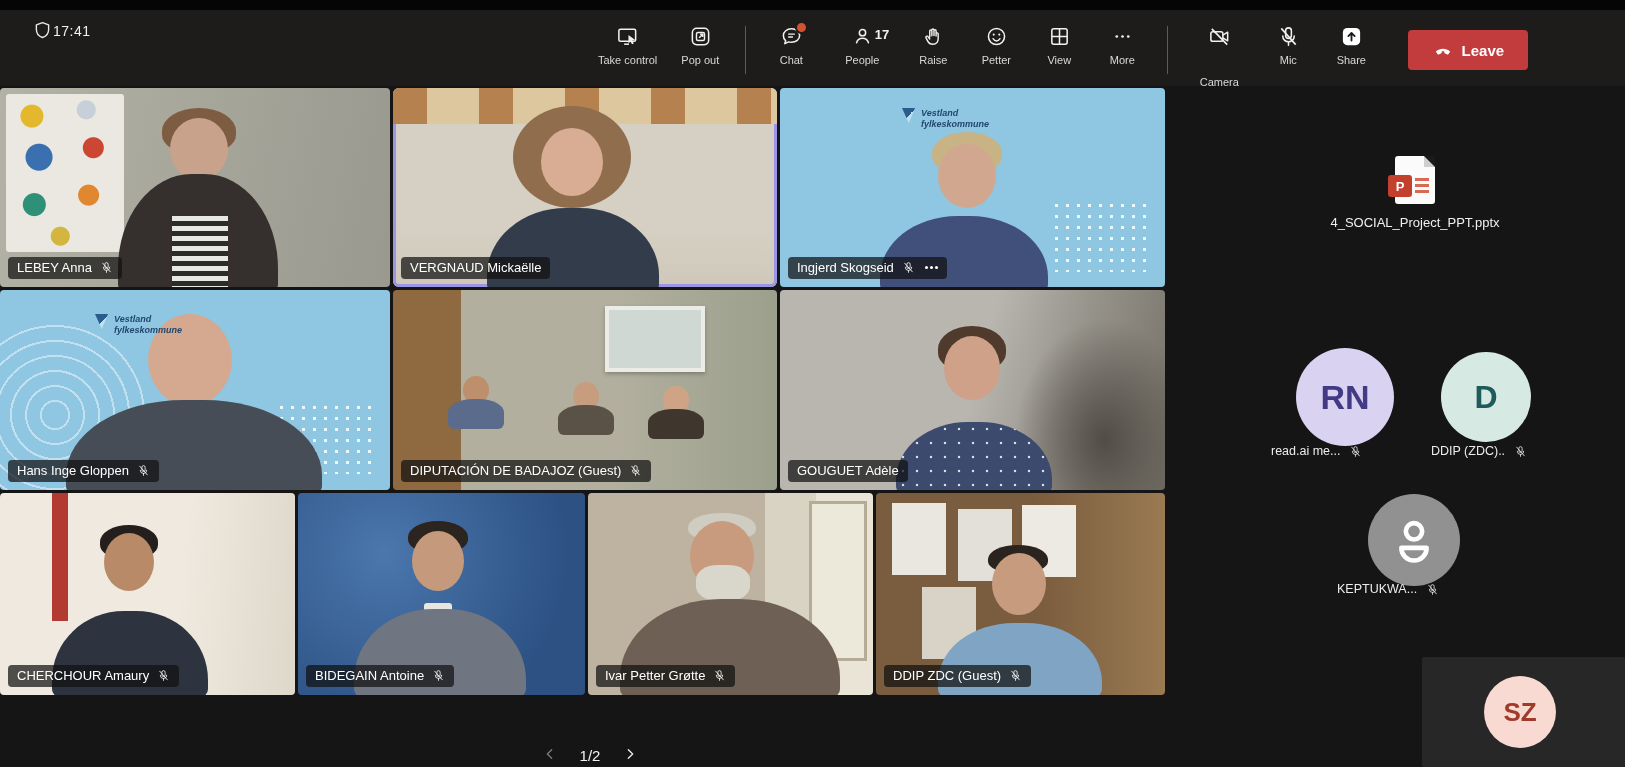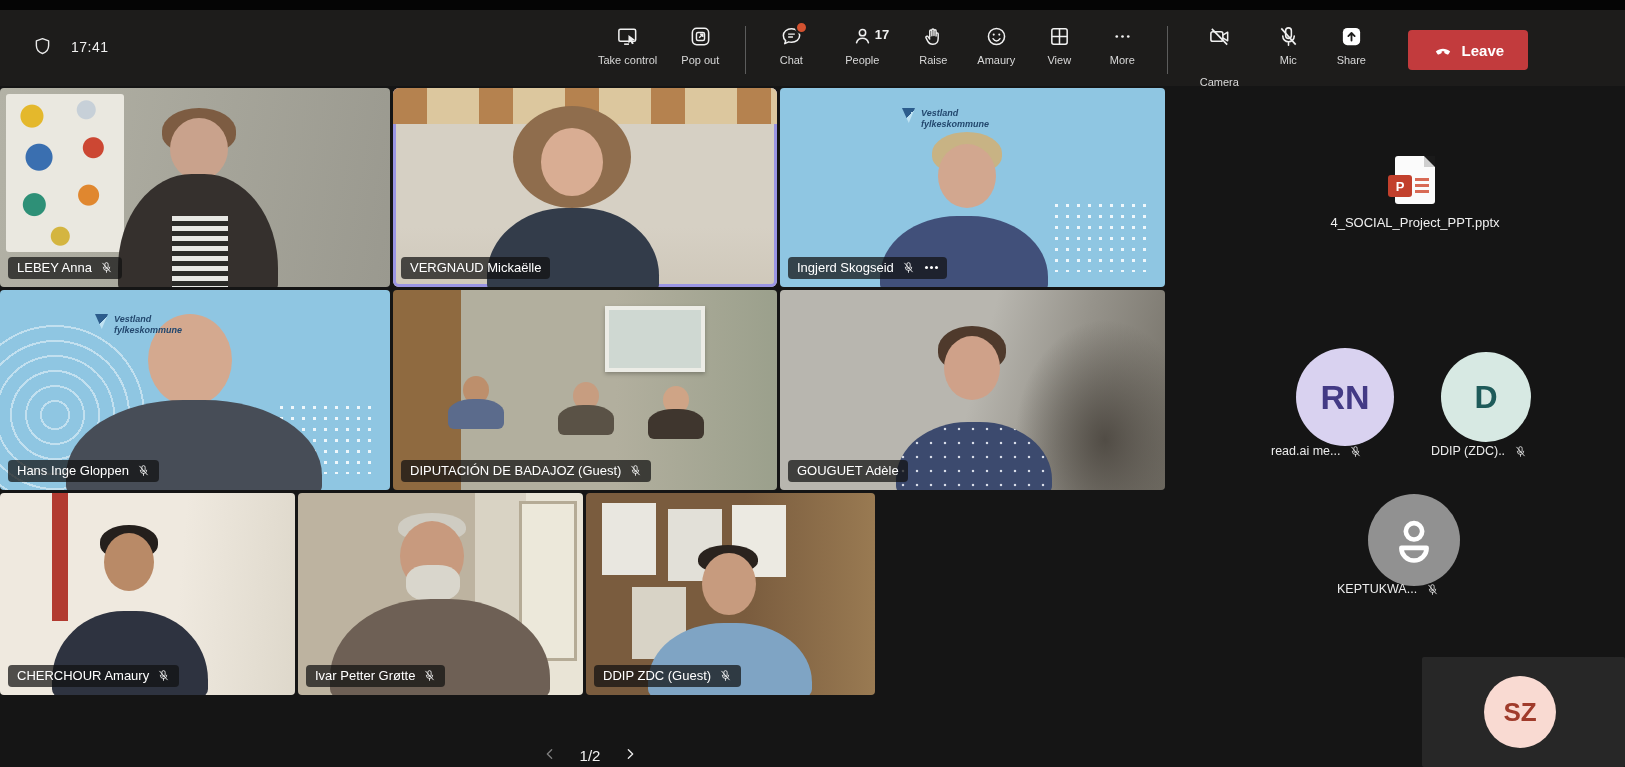--- a/index.html
+++ b/index.html
@@ -1,20 +1,20 @@
 <!DOCTYPE html>
 <html><head>
 <meta charset="utf-8">
 <style>
   html,body{margin:0;padding:0;background:#0b0b0b;}
   .screen{position:relative;width:1625px;height:767px;background:#151515;overflow:hidden;
           font-family:"Liberation Sans",sans-serif;color:#fff;}
   .topstrip{position:absolute;top:0;left:0;width:100%;height:10px;background:#050505;}
   .topbar{position:absolute;top:10px;left:0;width:100%;height:76px;background:#1d1c1b;}
-  .clock{position:absolute;left:32px;top:26px;display:flex;align-items:center;gap:18px;}
+  .clock{position:absolute;left:32px;top:10px;display:flex;align-items:center;}
   .clock svg{width:21px;height:21px;color:#e8e8e8;}
   .time{font-size:14px;letter-spacing:.5px;color:#f0f0f0;}
   .toolbar{position:absolute;left:598px;top:14px;display:flex;align-items:flex-start;gap:23px;}
   .tbtn{display:flex;flex-direction:column;align-items:center;gap:6px;background:none;border:none;
         color:#fff;cursor:pointer;padding:0;min-width:40px;font-family:inherit;}
   .tbtn .ic{position:relative;height:24px;display:flex;align-items:center;}
   .tbtn svg{width:23px;height:23px;color:#f0f0f0;}
   .tbtn .lbl{font-size:11px;color:#d8d8d8;white-space:nowrap;}
   .tdiv{width:1px;height:48px;background:#5c5c5c;margin:2px 2px 0;}
   .chat-dot{position:absolute;top:-3px;right:-5px;width:9px;height:9px;border-radius:50%;
@@ -266,21 +266,21 @@
             </svg>
           </span>
         <span class="lbl">Raise</span>
       </button>
       <button class="tbtn">
         <span class="ic">
             <svg>
               <use href="#i-smile"></use>
             </svg>
           </span>
-        <span class="lbl">Amaury</span>
+        <span class="lbl">Petter</span>
       </button>
       <button class="tbtn">
         <span class="ic">
             <svg>
               <use href="#i-grid"></use>
             </svg>
           </span>
         <span class="lbl">View</span>
       </button>
       <button class="tbtn">
@@ -422,20 +422,32 @@
         <div class="hair"></div>
           <div class="head"></div>
         <div class="torso"></div>
         <div class="pill">
           <span class="nm">CHERCHOUR Amaury</span>
           <svg>
               <use href="#i-micoff"></use>
             </svg>
         </div>
       </div>
+      <div class="tile t8" style="width:287px">
+        <div class="hair"></div>
+          <div class="head"></div>
+        <div class="extra"></div>
+          <div class="torso"></div>
+        <div class="pill">
+          <span class="nm">BIDEGAIN Antoine</span>
+          <svg>
+              <use href="#i-micoff"></use>
+            </svg>
+        </div>
+      </div>
       <div class="tile t9" style="width:285px">
         <div class="win"></div>
         <div class="hair"></div>
           <div class="head"></div>
         <div class="extra"></div>
           <div class="torso"></div>
         <div class="pill">
           <span class="nm">Ivar Petter Grøtte</span>
           <svg>
               <use href="#i-micoff"></use>

